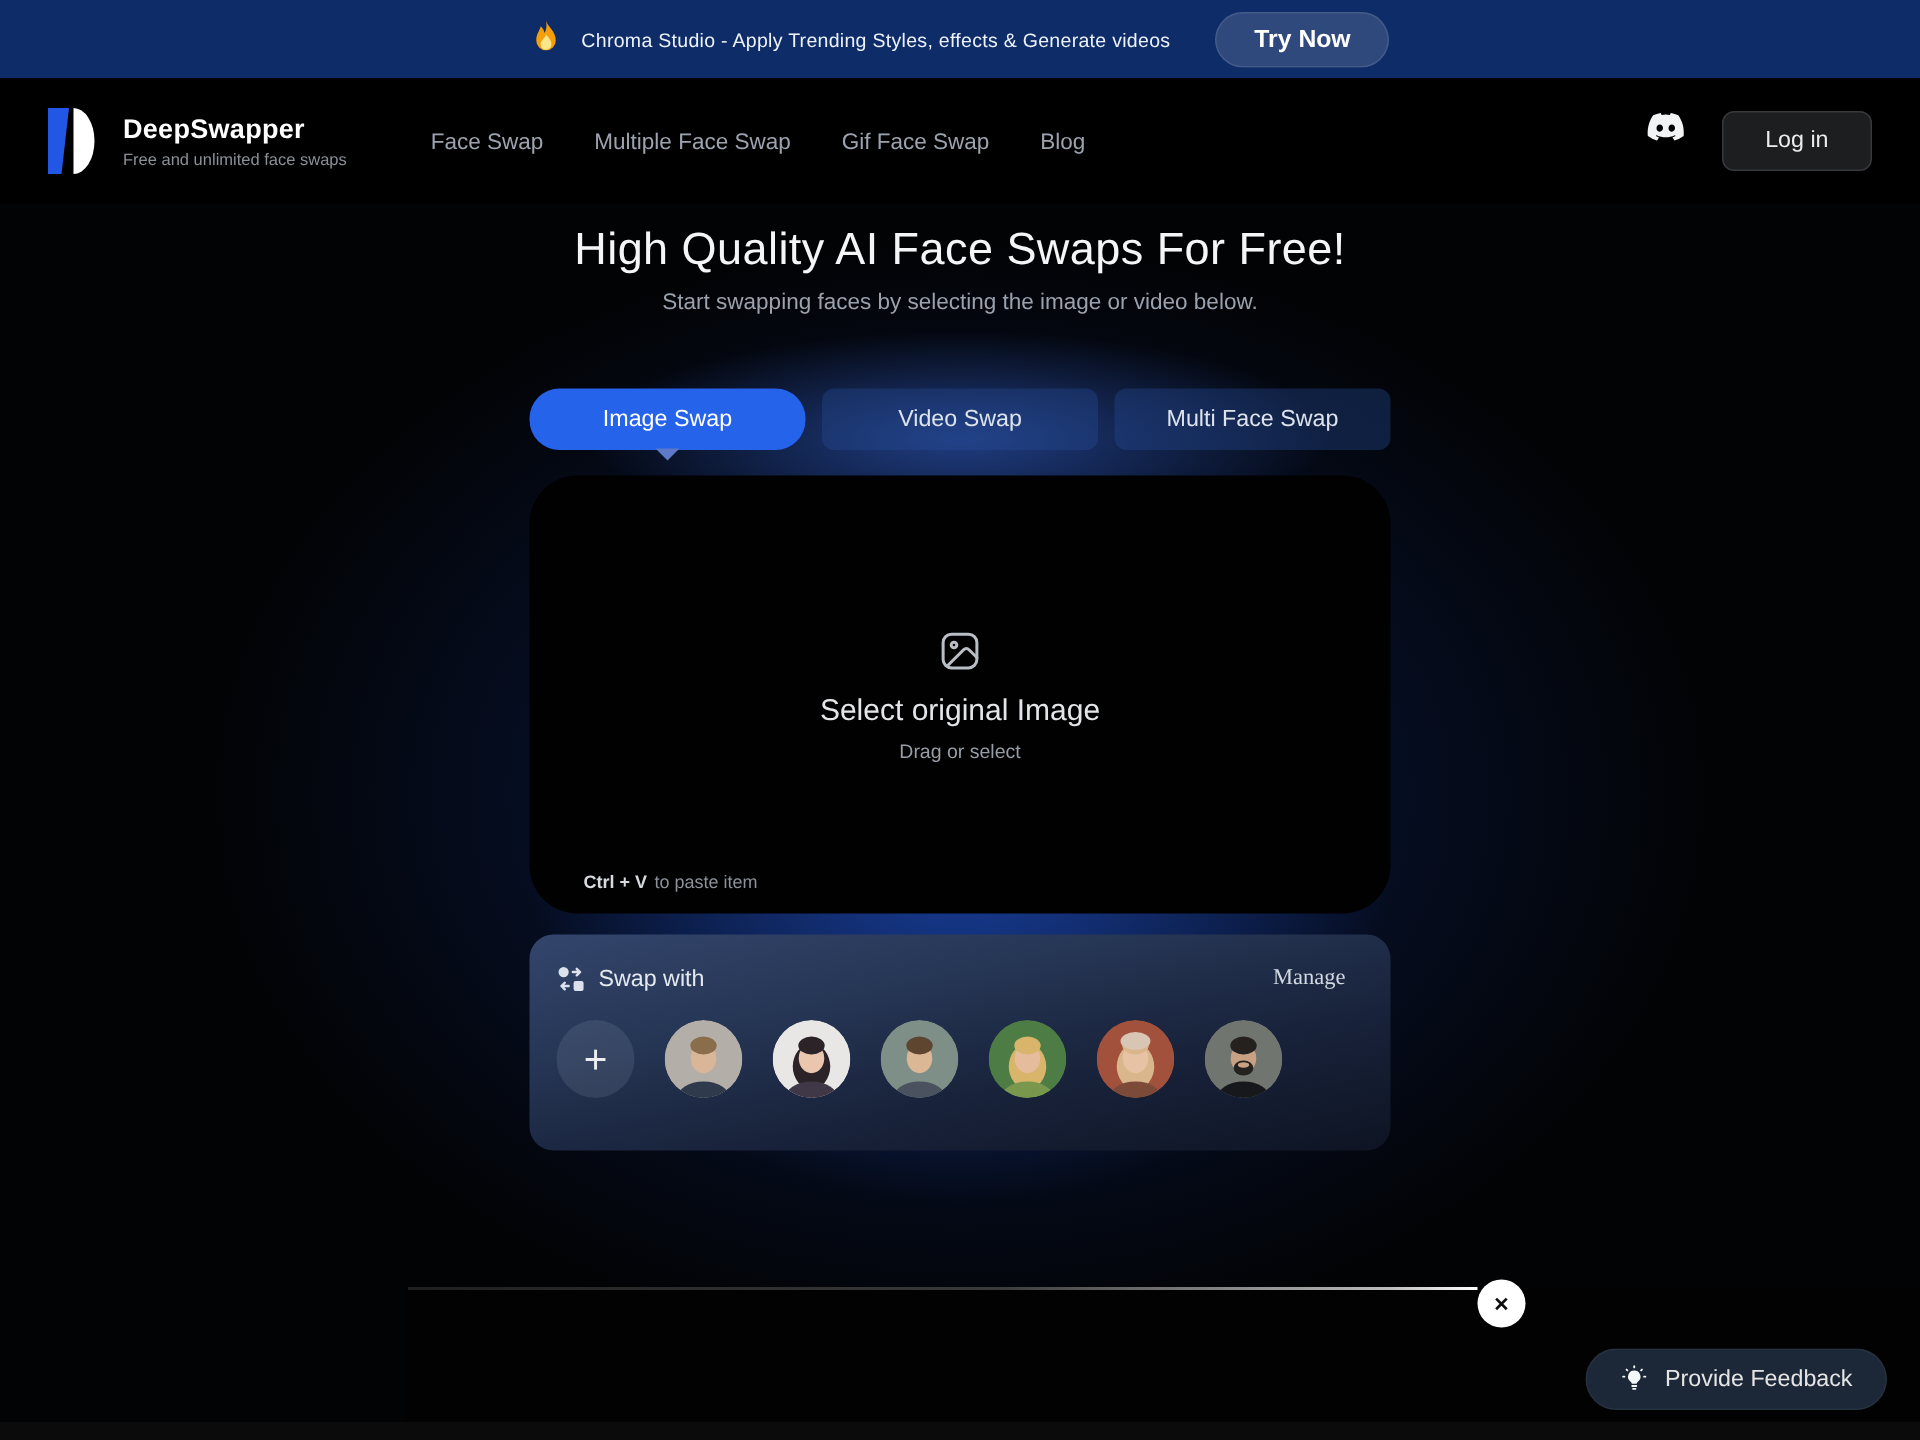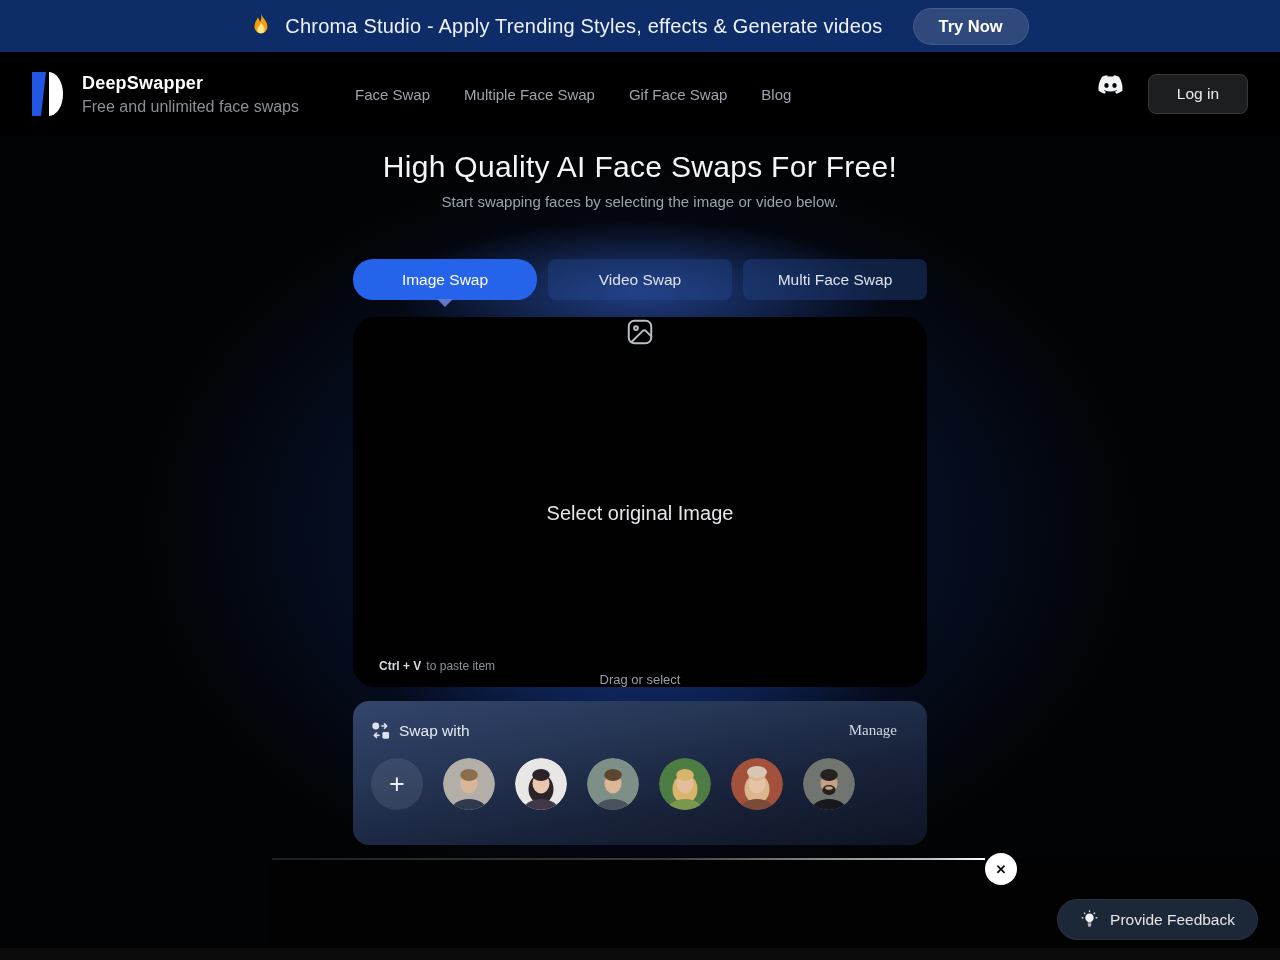--- a/index.html
+++ b/index.html
@@ -11,32 +11,32 @@
   .glow { position:absolute; inset:0; pointer-events:none;
     background:
       radial-gradient(ellipse 330px 95px at 640px 292px, rgba(62,116,240,.48), transparent 75%),
       radial-gradient(ellipse 400px 330px at 640px 565px, rgba(36,92,226,.55), transparent 72%),
       radial-gradient(ellipse 650px 480px at 640px 530px, rgba(23,64,170,.40), transparent 77%);
   }
 
   
   .promo-banner { position:relative; z-index:2; height:52px; background:#0e2c67;
     display:flex; align-items:center; justify-content:center; gap:14px; }
-  .promo-text { color:#eef2fb; font-size:20px; letter-spacing:.2px; }
+  .promo-text { color:#eef2fb; font-size:13px; letter-spacing:.2px; }
   .flame { display:flex; align-items:center; }
   .try-now { margin-left:16px; padding:8px 25px; font-size:16.5px; color:#fff;
     background:rgba(255,255,255,.14); border:1px solid rgba(255,255,255,.10);
     border-radius:9999px; cursor:pointer; font-family:inherit;font-weight:bold; }
 
   
   .site-header { position:relative; z-index:2; height:84px; background:#000;
     display:flex; align-items:center; padding:16px 32px; }
   .brand { display:flex; align-items:center; gap:15px; cursor:pointer; }
   .brand-name { color:#fff; font-size:18px; font-weight:bold; letter-spacing:.2px; }
-  .brand-tagline { color:#8b9097; font-size:16px; margin-top:4px; }
+  .brand-tagline { color:#8b9097; font-size:11px; margin-top:4px; }
   .main-nav { display:flex; gap:34px; margin-left:56px; }
   .main-nav a { color:#9ca3af; font-size:15px; text-decoration:none; cursor:pointer; }
   .header-right { margin-left:auto; display:flex; align-items:flex-start; gap:24px; }
   .discord { cursor:pointer; display:flex; }
   .login { padding:10px 28px; background:#1d1e20; border:1px solid #37393d; border-radius:8px;
     color:#ececec; font-size:15.5px; cursor:pointer; font-family:inherit; }
 
   
   main { position:relative; z-index:1; }
   h1 { margin-top:14px; text-align:center; color:#f4f5f7; font-size:30px; font-weight:400; letter-spacing:.3px; }
@@ -44,26 +44,26 @@
 
   
   .tabs { width:574px; margin:49px auto 0; display:flex; gap:11px; }
   .tab { flex:1; height:41px; border:none; border-radius:8px; font-size:15.5px; font-family:inherit;
     color:#dde3ec; background:rgba(38,74,148,.38); cursor:pointer; position:relative; }
   .tab.active { background:#2563eb; color:#fff;border-radius:20px; }
   .tab.active::after { content:""; position:absolute; left:50%; bottom:-7px; transform:translateX(-50%);
     border:8px solid transparent; border-bottom:none; border-top:8px solid #5d79c8; }
 
   
-  .upload-panel { position:relative; width:574px; height:370px; margin:17px auto 0;
-    background:#010101; border-radius:22px; cursor:pointer;
-    display:flex; flex-direction:column; align-items:center; justify-content:space-between; }
+  .upload-panel { position:relative; width:574px; height:292px; margin:17px auto 0;
+    background:#010101; border-radius:32px; cursor:pointer;
+    display:flex; flex-direction:column; align-items:center; justify-content:center; }
   .upload-title { margin-top:14px; color:#e3e5e9; font-size:20px; }
   .upload-hint { margin-top:7px; color:#989ea7; font-size:13px; }
-  .paste-hint { position:absolute; left:26px; bottom:14px; font-size:12px; color:#8b919a; }
+  .paste-hint { position:absolute; left:36px; bottom:14px; font-size:12px; color:#8b919a; }
   .paste-hint .kbd { color:#d7dade; font-weight:bold; margin-right:5px; }
 
   
   .swap-panel { width:574px; height:144px; margin:14px auto 0; border-radius:16px;
     background:linear-gradient(168deg,#33456c 0%, #263655 32%, #18223a 65%, #0e1423 100%); }
   .swap-header { display:flex; align-items:center; gap:9px; padding:20px 30px 0 18px; }
   .swap-title { color:#e4e9f0; font-size:15.5px;text-align:right; }
   .manage { margin-left:auto; color:#d2d9e2; font-size:15px; text-decoration:none; cursor:pointer;font-family:Liberation Serif, serif; }
   .avatar-row { display:flex; align-items:center; gap:20px; padding:0 18px; margin-top:18px; }
   .add-face { width:52px; height:52px; border-radius:50%; border:none; cursor:pointer;

